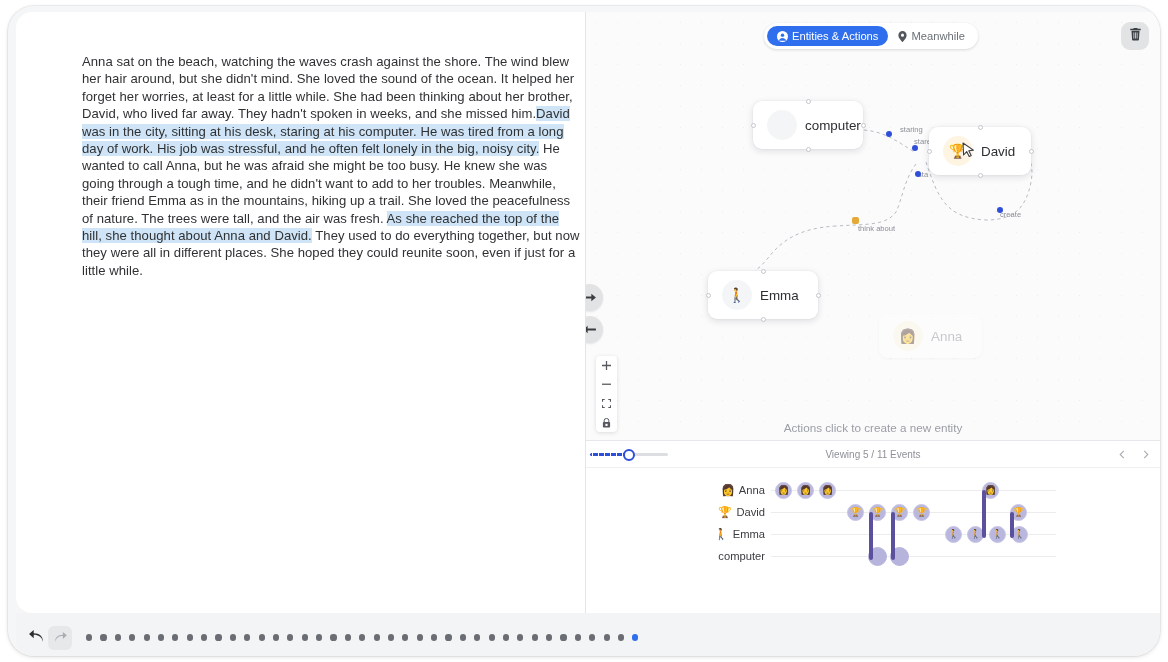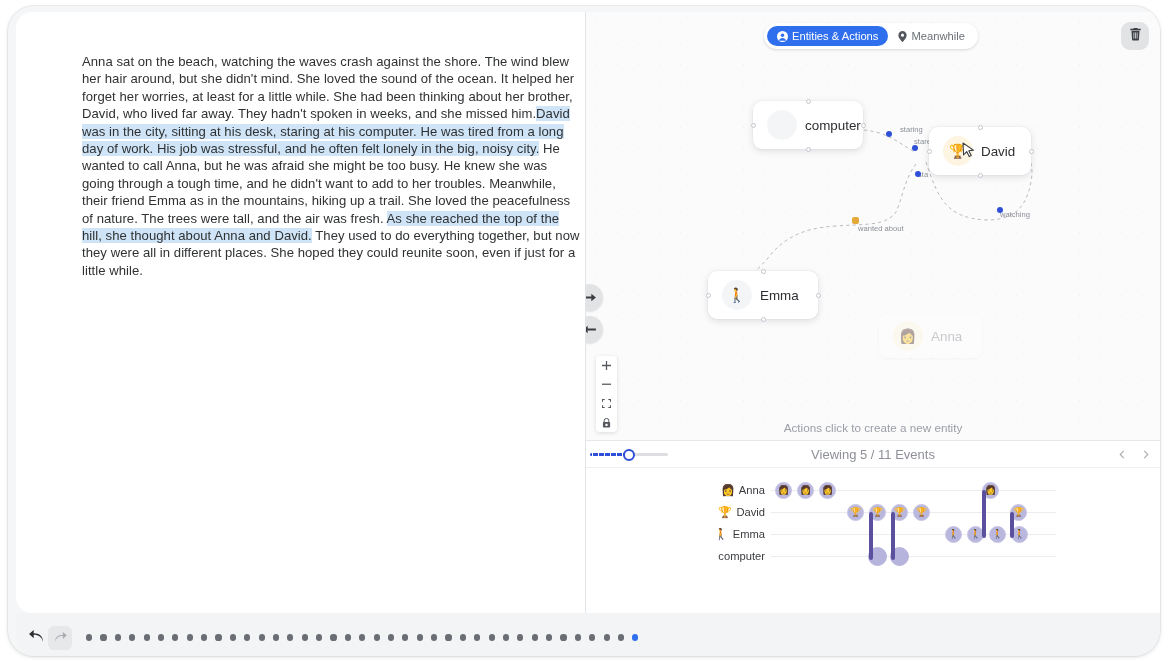--- a/index.html
+++ b/index.html
@@ -220,21 +220,21 @@
     position: absolute; left: 40px; top: 6px; width: 38px; height: 3px;
     background: #dcdee2; border-radius: 2px;
   }
   .sl-knob {
     position: absolute; left: 33px; top: 1.5px;
     width: 12px; height: 12px; border-radius: 50%;
     background: #ffffff; border: 2px solid #2f4fd8;
   }
   .tl-count {
     position: absolute; left: 0; right: 0; text-align: center;
-    font-size: 13px; color: #8d9097;
+    font-size: 10px; color: #8d9097;
   }
   .tl-nav { position: absolute; right: 6px; display: flex; gap: 8px; }
   .tl-nav span {
     width: 16px; height: 16px; display: flex; align-items: center; justify-content: center;
     color: #a8abb1; font-size: 12px; cursor: pointer;
   }
 
   .tl-body { position: relative; height: 146px; }
   .tl-row { position: absolute; left: 0; width: 100%; height: 22px; }
   .tl-rowlabel {
@@ -350,22 +350,22 @@
 
       <div class="edot" style="left:300px; top:119px;"></div>
       <div class="edot" style="left:326px; top:133px;"></div>
       <div class="edot" style="left:329px; top:159px;"></div>
       <div class="edot" style="left:411px; top:195px;"></div>
       <div class="edot amber" style="left:266px; top:205px;"></div>
 
       <div class="elabel" style="left:306px; top:113px;padding-left:8px;">staring</div>
       <div class="elabel" style="left:328px; top:125px;">stare</div>
       <div class="elabel" style="left:332px; top:158px;">sta</div>
-      <div class="elabel" style="left:414px; top:198px;">watching</div>
-      <div class="elabel" style="left:272px; top:212px;">wanted about</div>
+      <div class="elabel" style="left:414px; top:198px;">create</div>
+      <div class="elabel" style="left:272px; top:212px;">think about</div>
 
       <div class="node" style="left:167px; top:89px; width:110px; height:48px;">
         <div class="badge gray"></div>
         <div class="nlabel">computer</div>
         <span class="hdl t"></span>
         <span class="hdl b"></span>
         <span class="hdl l"></span>
         <span class="hdl r"></span>
       </div>
 

